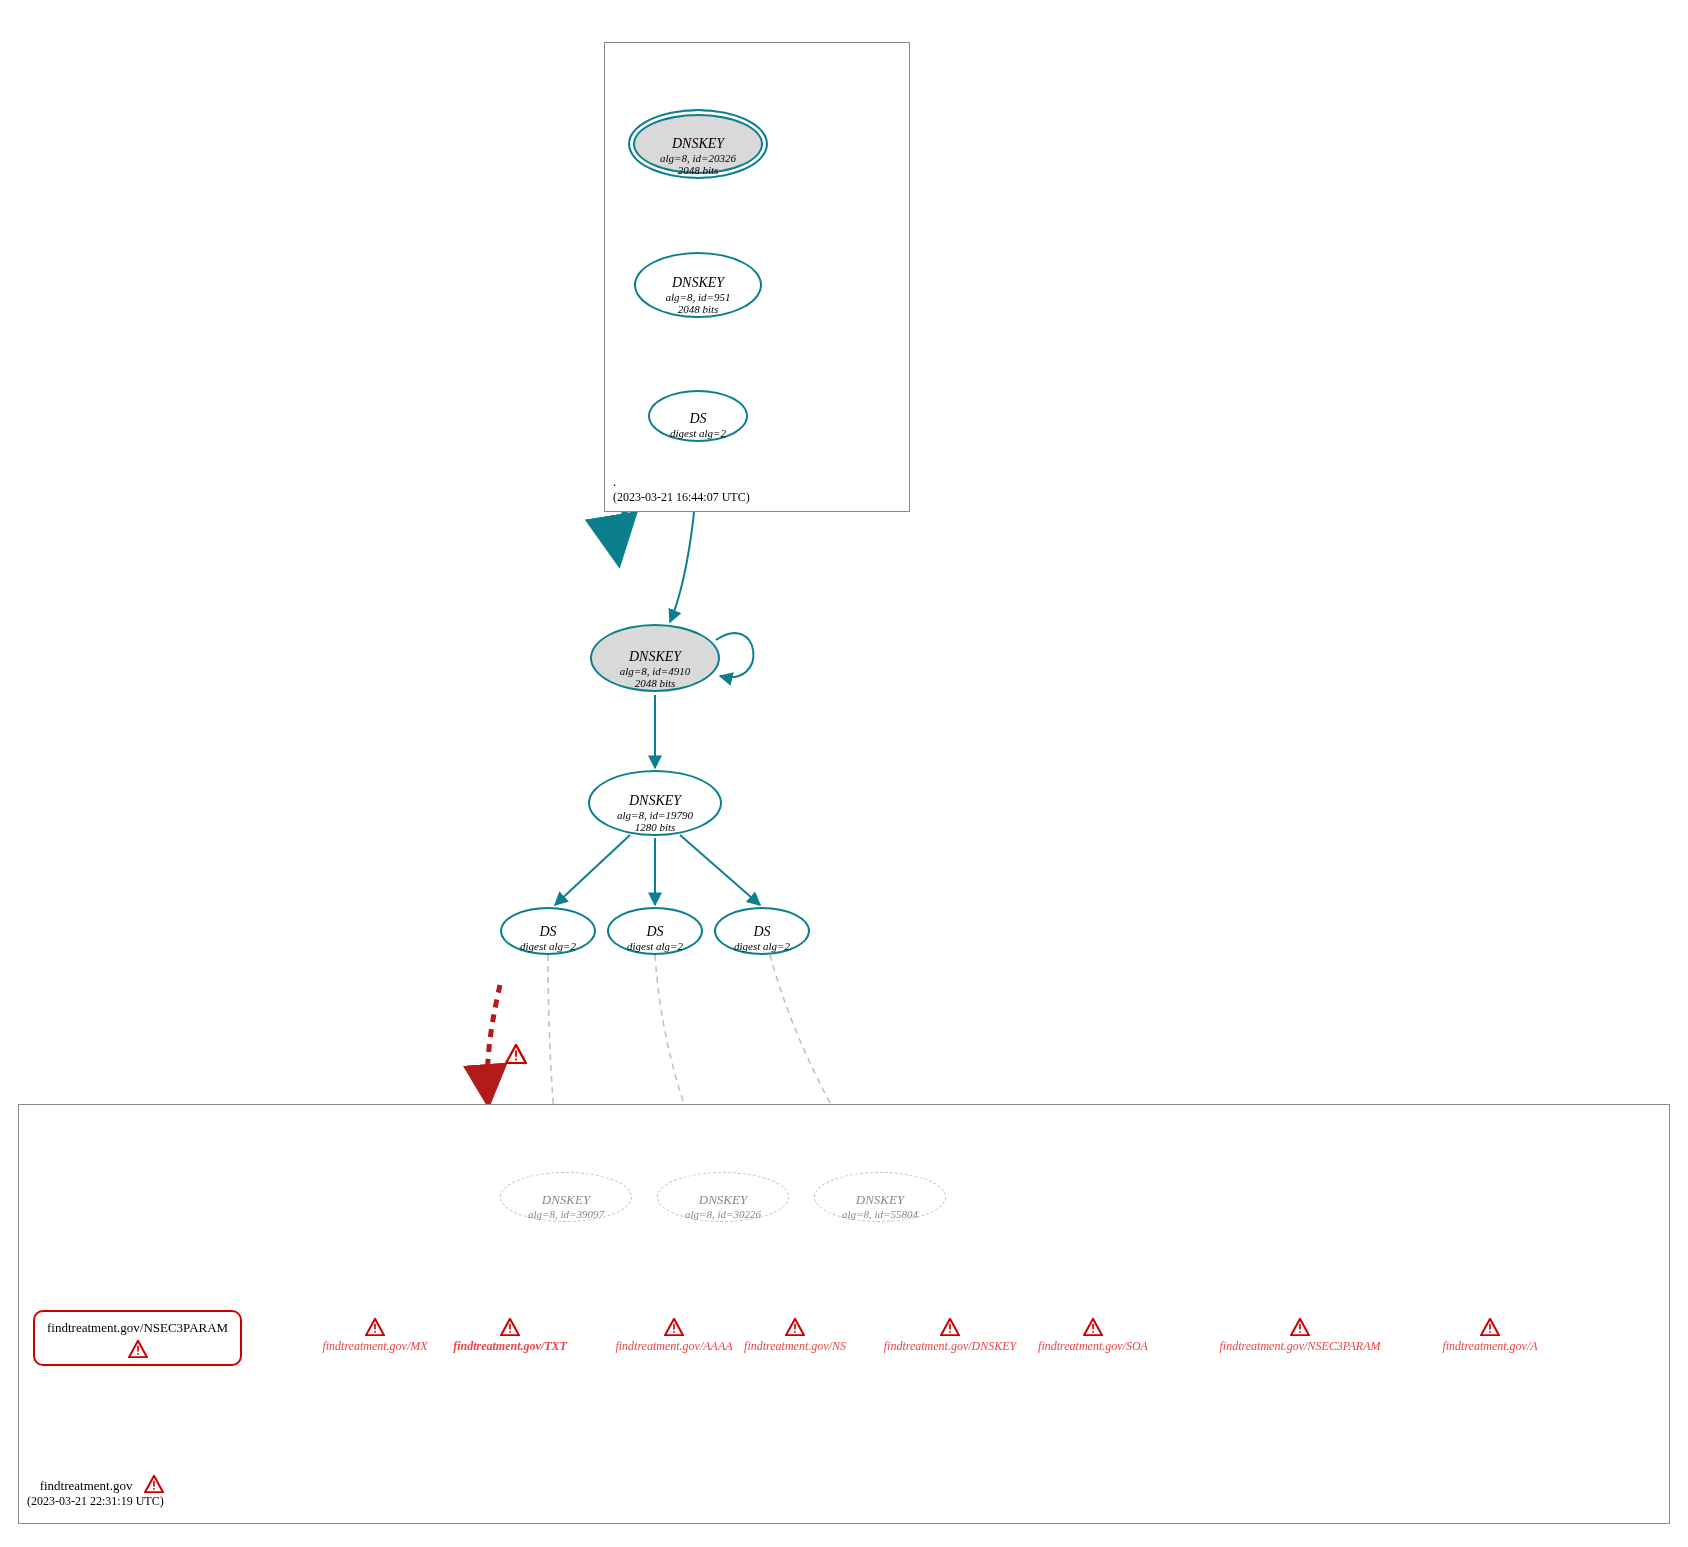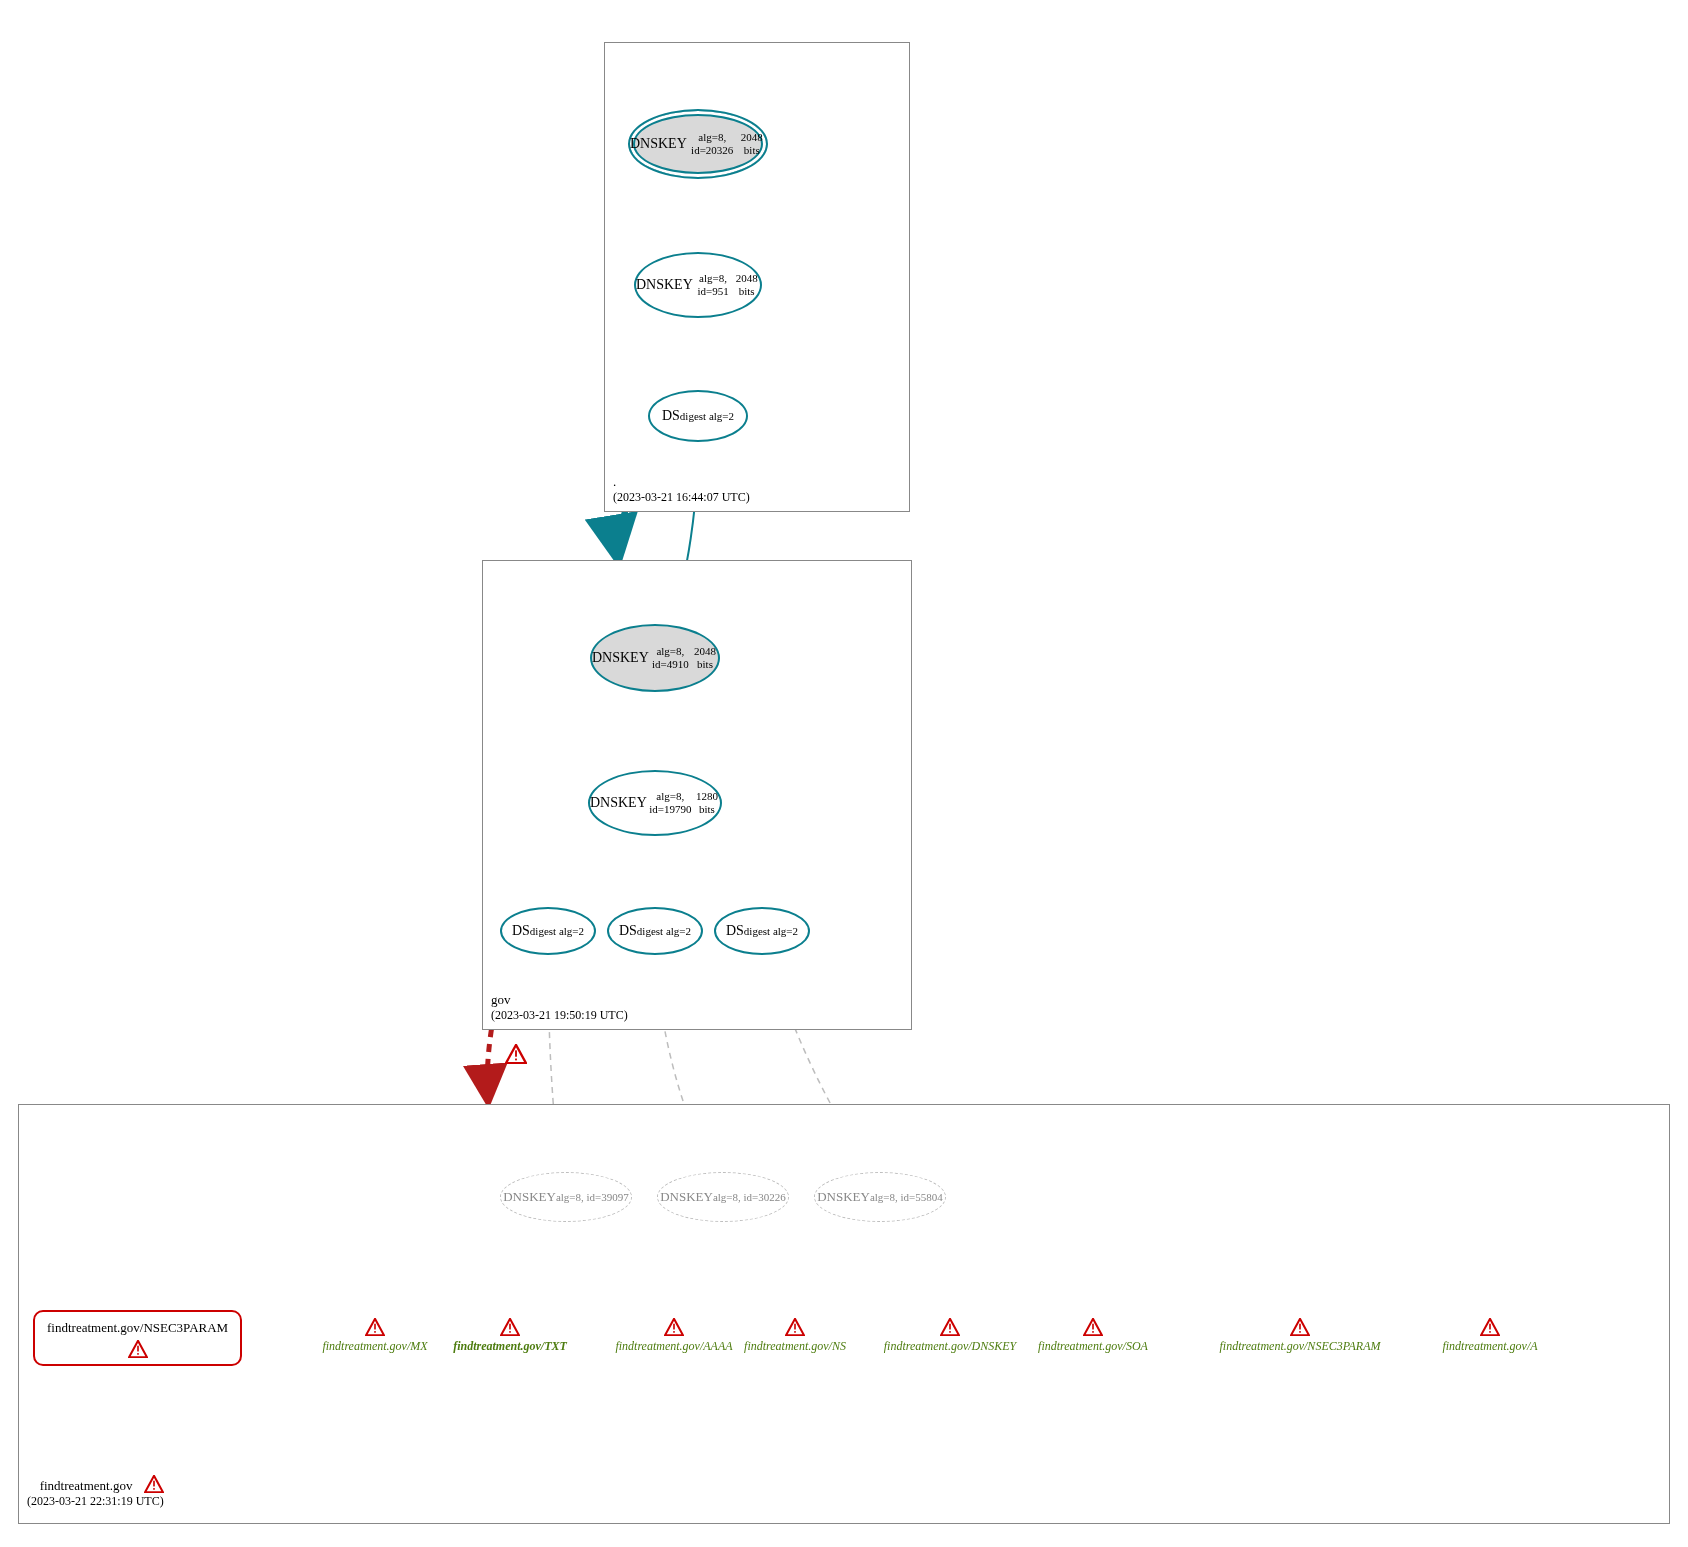--- a/index.html
+++ b/index.html
@@ -45,43 +45,44 @@
   .node {
     position: absolute;
     text-align: center;
     line-height: 1.15;
     font-size: 13px;
     box-sizing: border-box;
   }
   .ellipse {
     border-radius: 50%;
     display: flex;
-    flex-direction: row;
+    flex-direction: column;
     align-items: center;
-    justify-content: center;
+    justify-content: flex-end;
+    font-style: italic;
   }
   .teal-solid { border: 2px solid #0b7f8e; }
   .teal-double {
     border: 2px solid #0b7f8e;
     box-shadow: 0 0 0 3px #fff inset, 0 0 0 5px #0b7f8e inset;
   }
   .gray-dashed { border: 1.5px dashed #bdbdbd; color: #888; }
   .fill-gray { background: #d9d9d9; }
   .fill-white { background: #ffffff; }
   .title { font-weight: normal; font-size: 14px; }
   .sub { font-size: 11px; }
   .rrset {
     position: absolute;
     text-align: center;
     font-size: 12px;
   }
   .rrset-label {
     margin-top: 3px;
     font-style: italic;
-    color: #4d7c0f;
+    color: #ef4444;
     white-space: nowrap;
   }
   .err-box {
     position: absolute;
     border: 2px solid #cc0000;
     border-radius: 10px;
     padding: 8px 12px 28px 12px;
     text-align: center;
     font-size: 13px;
     color: #000;
@@ -163,26 +164,20 @@
   <div class="title">DNSKEY</div>
   <div class="sub">alg=8, id=951</div>
   <div class="sub">2048 bits</div>
 </div>
 
 <div class="node ellipse teal-solid fill-white" style="left:648px; top:390px; width:100px; height:52px;">
   <div class="title">DS</div>
   <div class="sub">digest alg=2</div>
 </div>
 
-<div class="zone" style="left:482px; top:560px; width:430px; height:470px;">
-  <div class="zone-label">
-    <span class="name">gov</span>
-    <span class="ts">(2023-03-21 19:50:19 UTC)</span>
-  </div>
-</div>
 
 <div class="node ellipse teal-solid fill-gray" style="left:590px; top:624px; width:130px; height:68px;">
   <div class="title">DNSKEY</div>
   <div class="sub">alg=8, id=4910</div>
   <div class="sub">2048 bits</div>
 </div>
 
 <div class="node ellipse teal-solid fill-white" style="left:588px; top:770px; width:134px; height:66px;">
   <div class="title">DNSKEY</div>
   <div class="sub">alg=8, id=19790</div>

